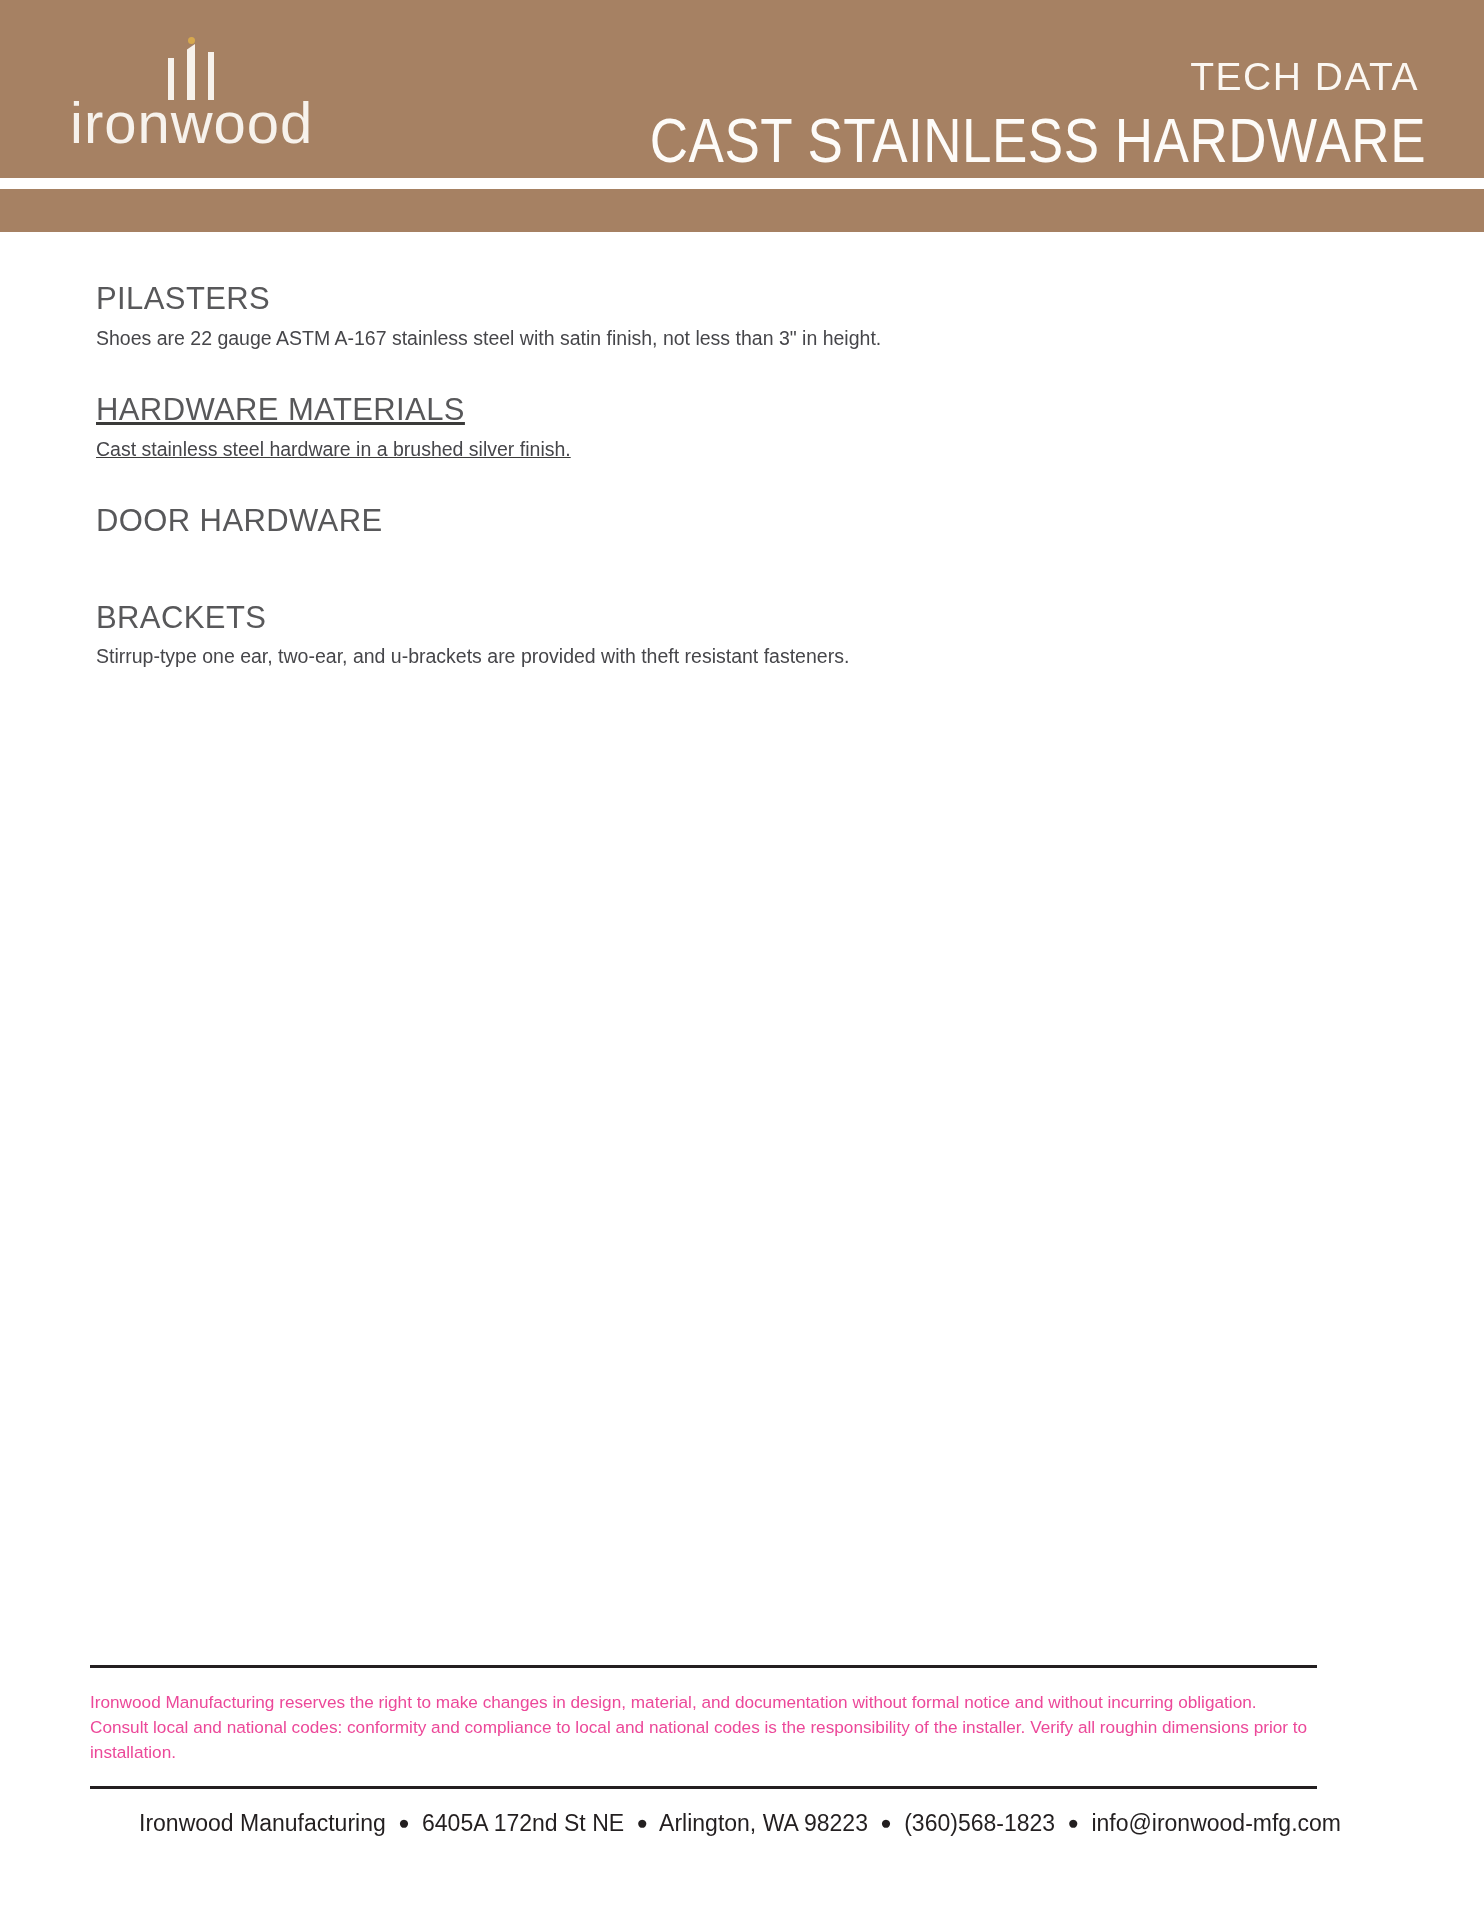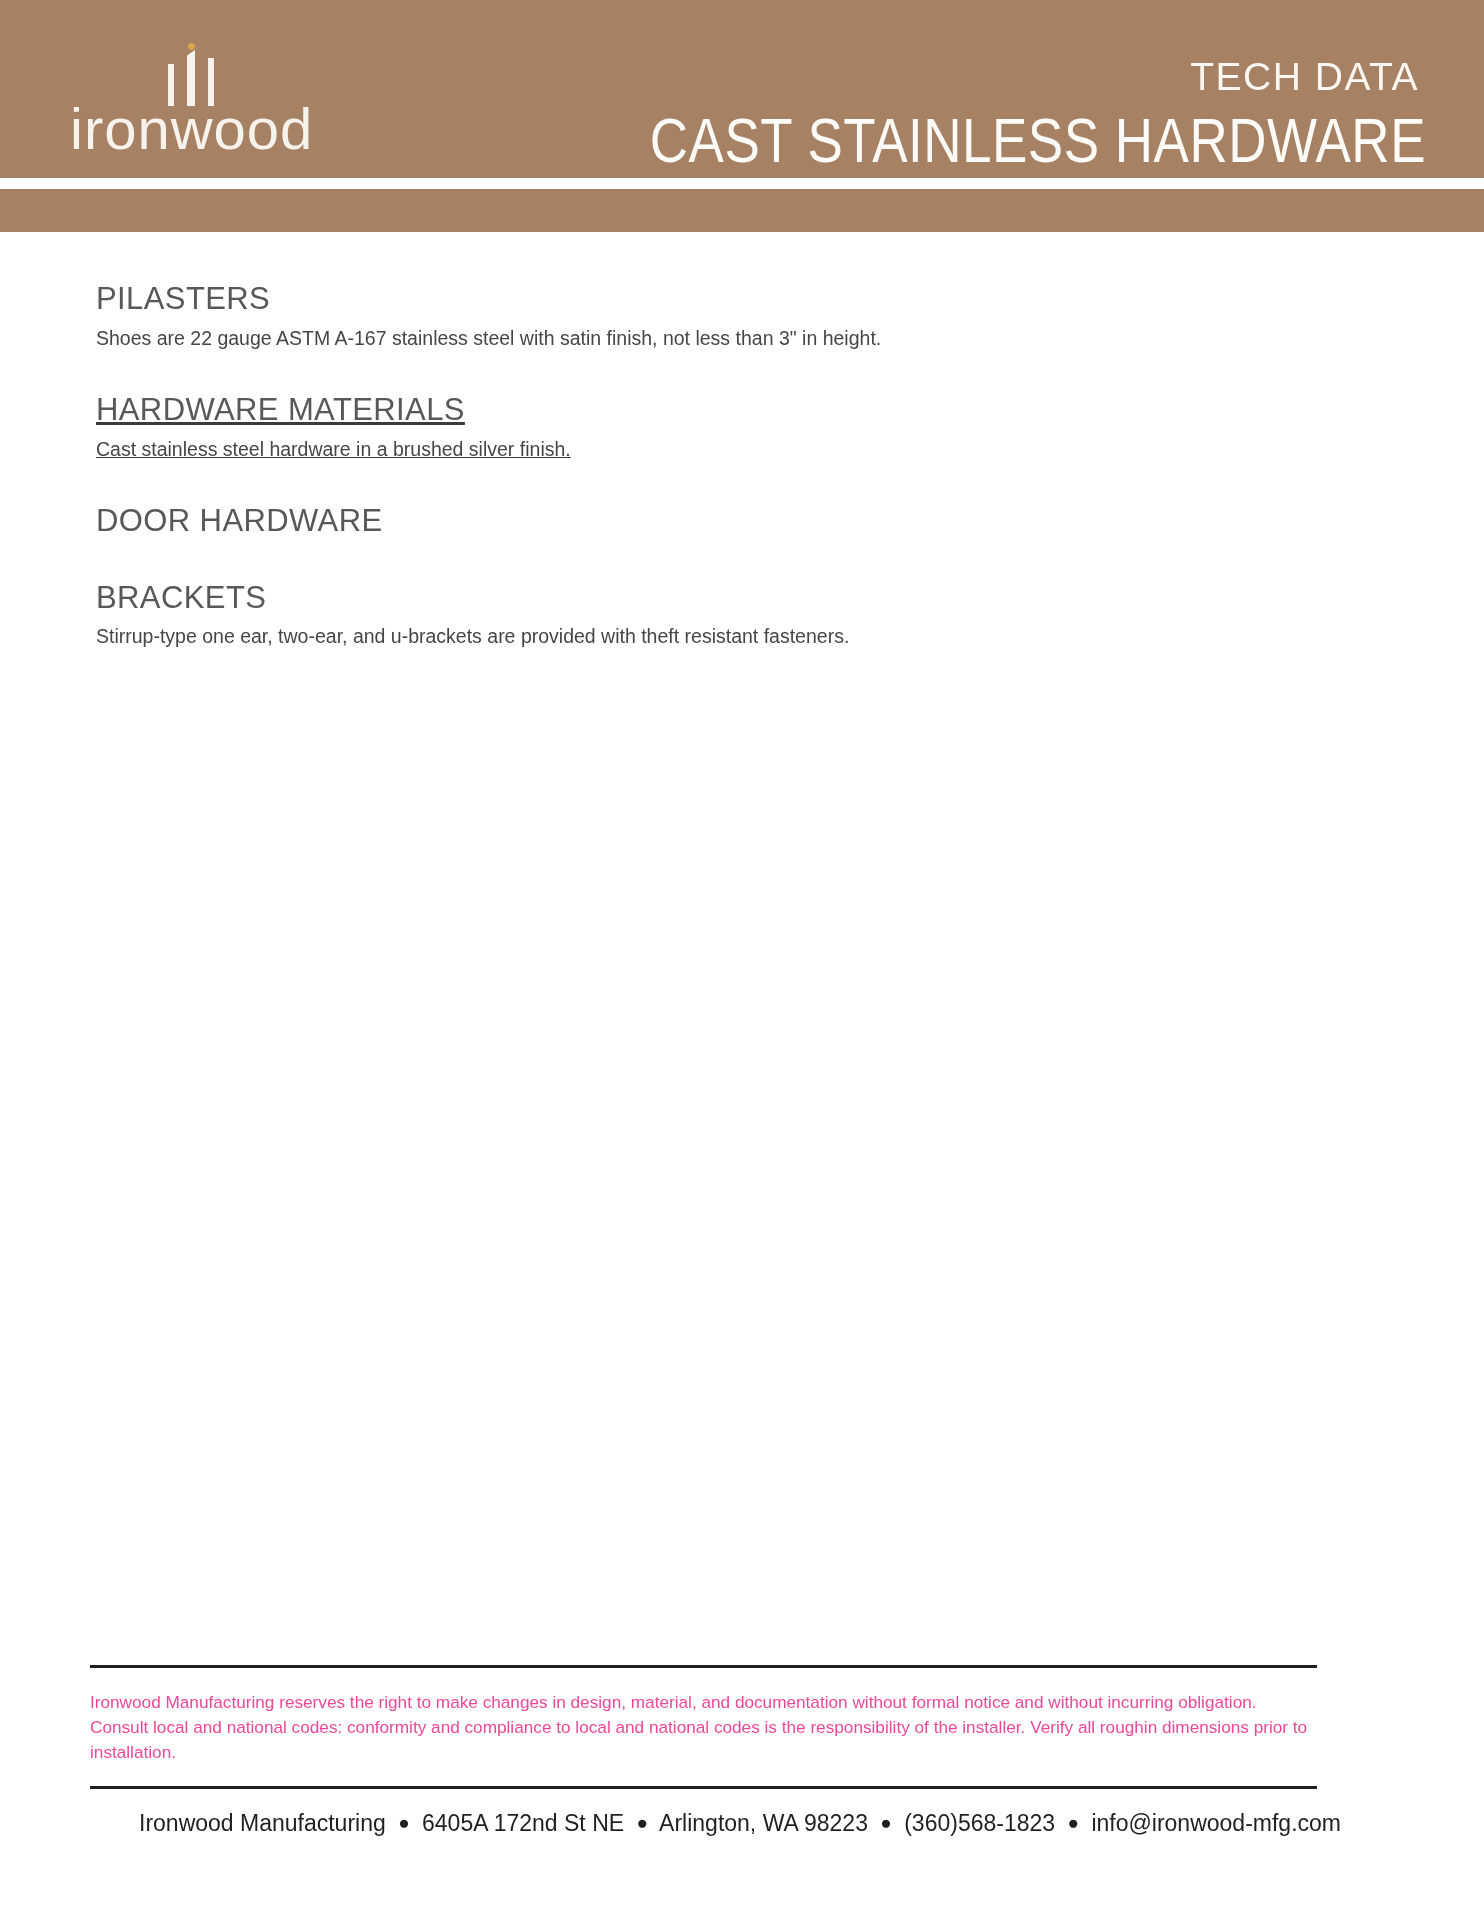--- a/index.html
+++ b/index.html
@@ -48,21 +48,21 @@
     left: 0;
     width: 1484px;
     height: 43px;
     background: #a68163;
   }
 
   
   .logo-wrap {
     position: absolute;
     left: 70px;
-    top: 48px;
+    top: 42px;
     width: 320px;
     height: 125px;
   }
   .logo-mark {
     position: absolute;
     left: 96px;
     top: 0px;
     width: 60px;
     height: 58px;
   }
@@ -147,21 +147,21 @@
     color: #46464a;
     font-weight: 400;
     max-width: 1090px;
   }
   .section p.justified {
     text-align: justify;
     max-width: 1000px;
   }
   .sec-pilasters { }
   .sec-materials { margin-bottom: 38px; text-decoration: underline; }
-  .sec-door      { margin-bottom: 38px; }
+  .sec-door      { margin-bottom: 58px; }
 
   
   .footer {
     position: absolute;
     left: 90px;
     top: 1665px;
     width: 1300px;
   }
   .footer-rule-top {
     width: 1227px;

